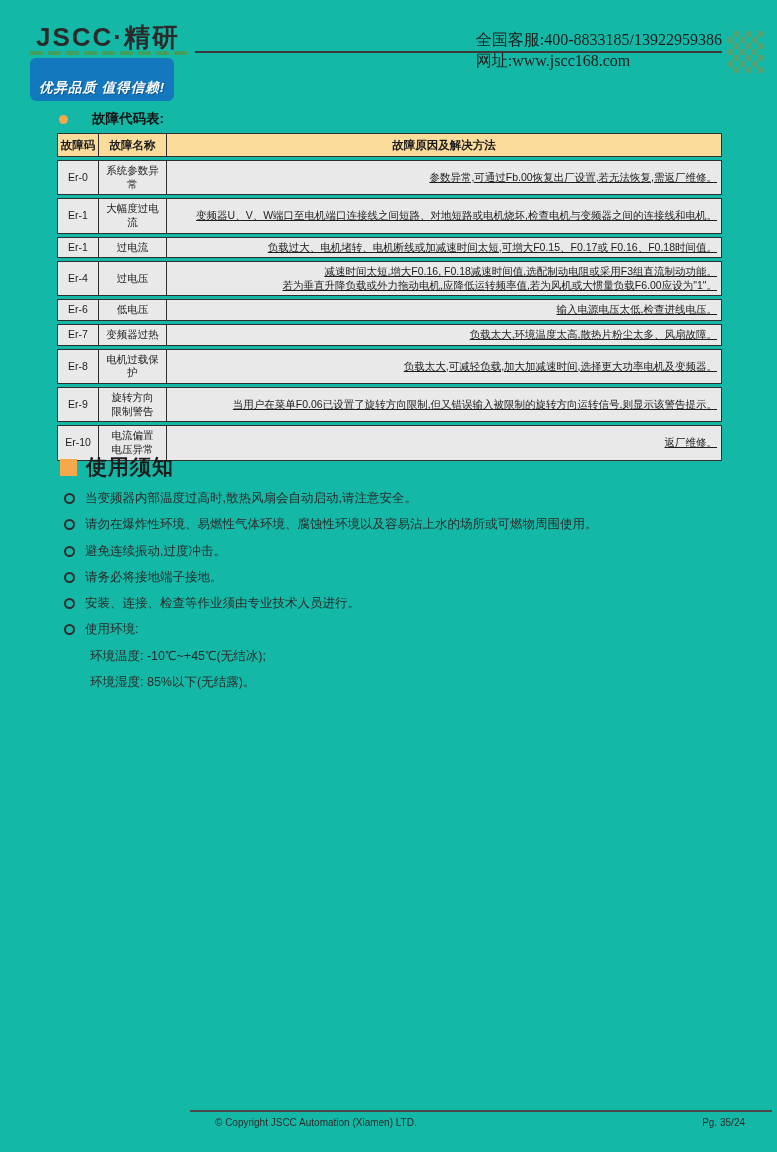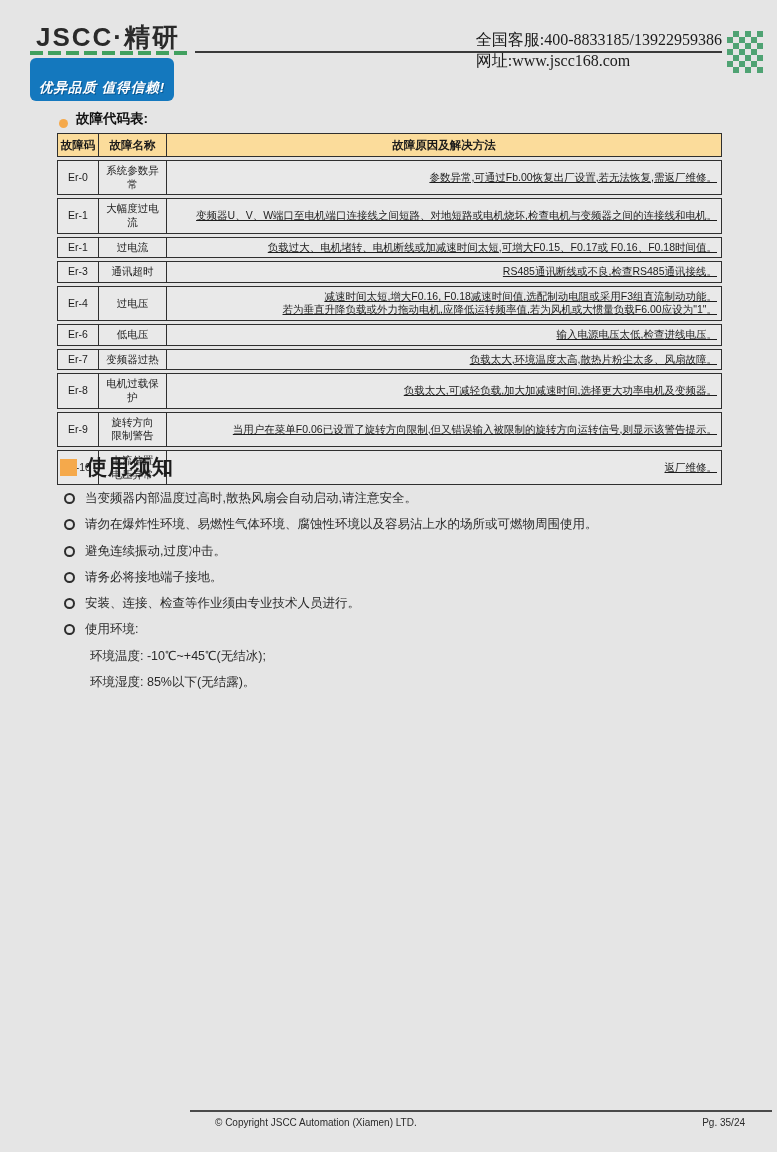--- a/index.html
+++ b/index.html
@@ -10,21 +10,21 @@
     --badge-blue:#1478BE;
     --dash-green:#41A05F;
     --checker-green:#4FA373;
     --ink:#222;
   }
   *{margin:0;padding:0;box-sizing:border-box;}
   html,body{background:#fff;}
   .page{
     position:relative;
     width:777px;height:1152px;
-    background:#e5e5e5;
+    background:#14b8a6;
     font-family:"Liberation Sans", sans-serif;
     color:var(--ink);
     overflow:hidden;
   }
   
   .logo-text{
     position:absolute;left:36px;top:20px;
     font-size:26px;font-weight:700;letter-spacing:2px;color:#2a2a2a;
   }
   .logo-dashes{
@@ -54,21 +54,21 @@
   .contact-line1{font-size:16px;line-height:21px;white-space:nowrap;}
   .contact-line2{font-size:16px;line-height:21px;margin-top:0;white-space:nowrap;}
   .checker{
     position:absolute;left:727px;top:31px;width:36px;height:42px;
     background:repeating-conic-gradient(var(--checker-green) 0% 25%,transparent 0% 50%);
     background-size:12px 12px;
   }
   
   .sec1-title{
     position:absolute;left:59px;top:110px;
-    display:flex;align-items:flex-end;gap:8px;
+    display:flex;align-items:center;gap:24px;
   }
   .dot{
     width:9px;height:9px;border-radius:50%;
     background:var(--accent-orange);flex:none;
   }
   .sec1-title .t{font-size:13.5px;font-weight:700;color:#111;}
   table.fault{
     position:absolute;left:57px;top:130px;width:665px;
     border-collapse:separate;border-spacing:0 3px;
     table-layout:fixed;
@@ -172,25 +172,20 @@
     <td class="c1">Er-1</td>
     <td class="c2">大幅度过电流</td>
     <td class="c3">变频器U、V、W端口至电机端口连接线之间短路、对地短路或电机烧坏,检查电机与变频器之间的连接线和电机。</td>
   </tr>
         <tr>
     <td class="c1">Er-1</td>
     <td class="c2">过电流</td>
     <td class="c3">负载过大、电机堵转、电机断线或加减速时间太短,可增大F0.15、F0.17或 F0.16、F0.18时间值。</td>
   </tr>
         <tr>
-    <td class="c1">Er-3</td>
-    <td class="c2">通讯超时</td>
-    <td class="c3">RS485通讯断线或不良,检查RS485通讯接线。</td>
-  </tr>
-        <tr>
     <td class="c1">Er-4</td>
     <td class="c2">过电压</td>
     <td class="c3">减速时间太短,增大F0.16, F0.18减速时间值,选配制动电阻或采用F3组直流制动功能。
 若为垂直升降负载或外力拖动电机,应降低运转频率值,若为风机或大惯量负载F6.00应设为"1"。</td>
   </tr>
         <tr>
     <td class="c1">Er-6</td>
     <td class="c2">低电压</td>
     <td class="c3">输入电源电压太低,检查进线电压。</td>
   </tr>

